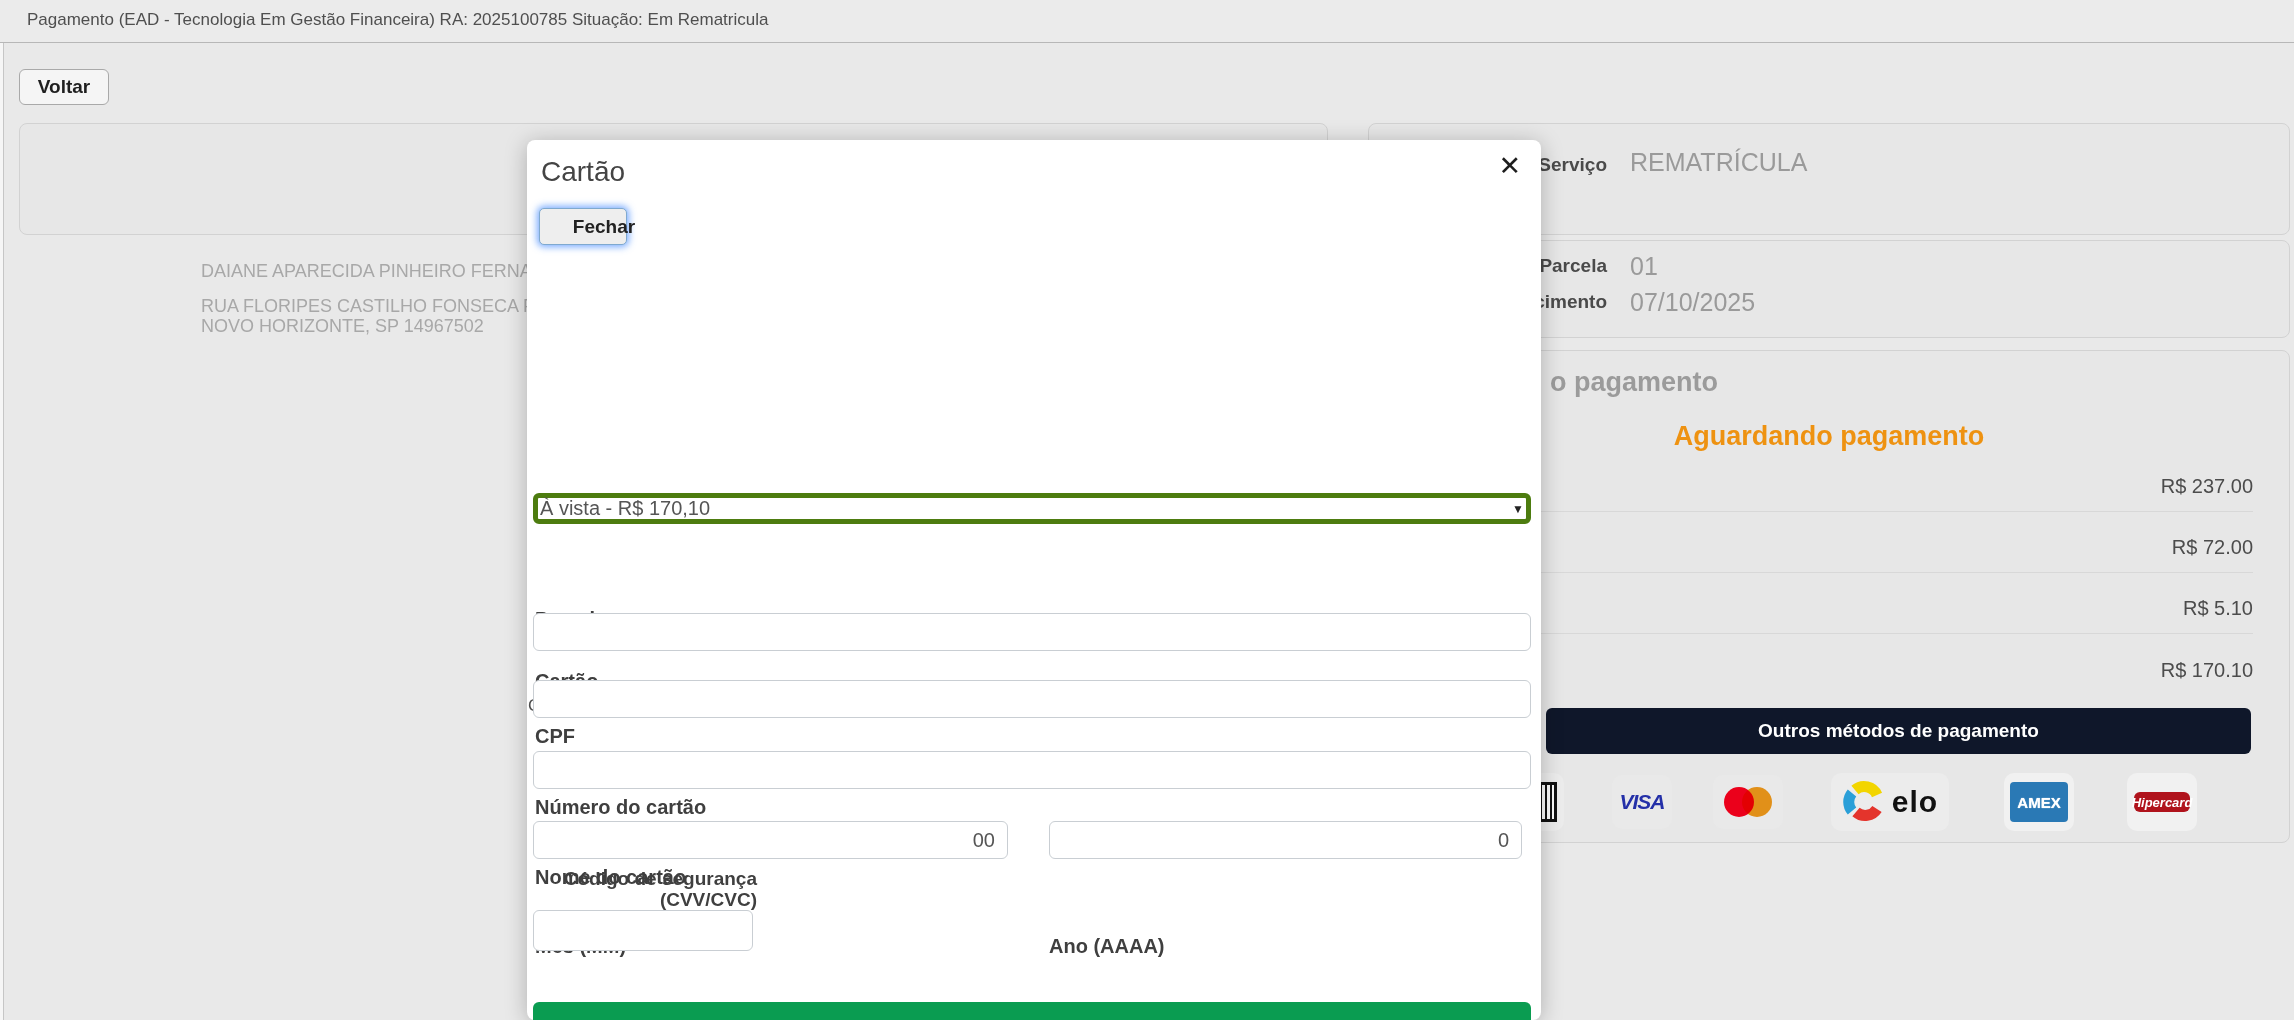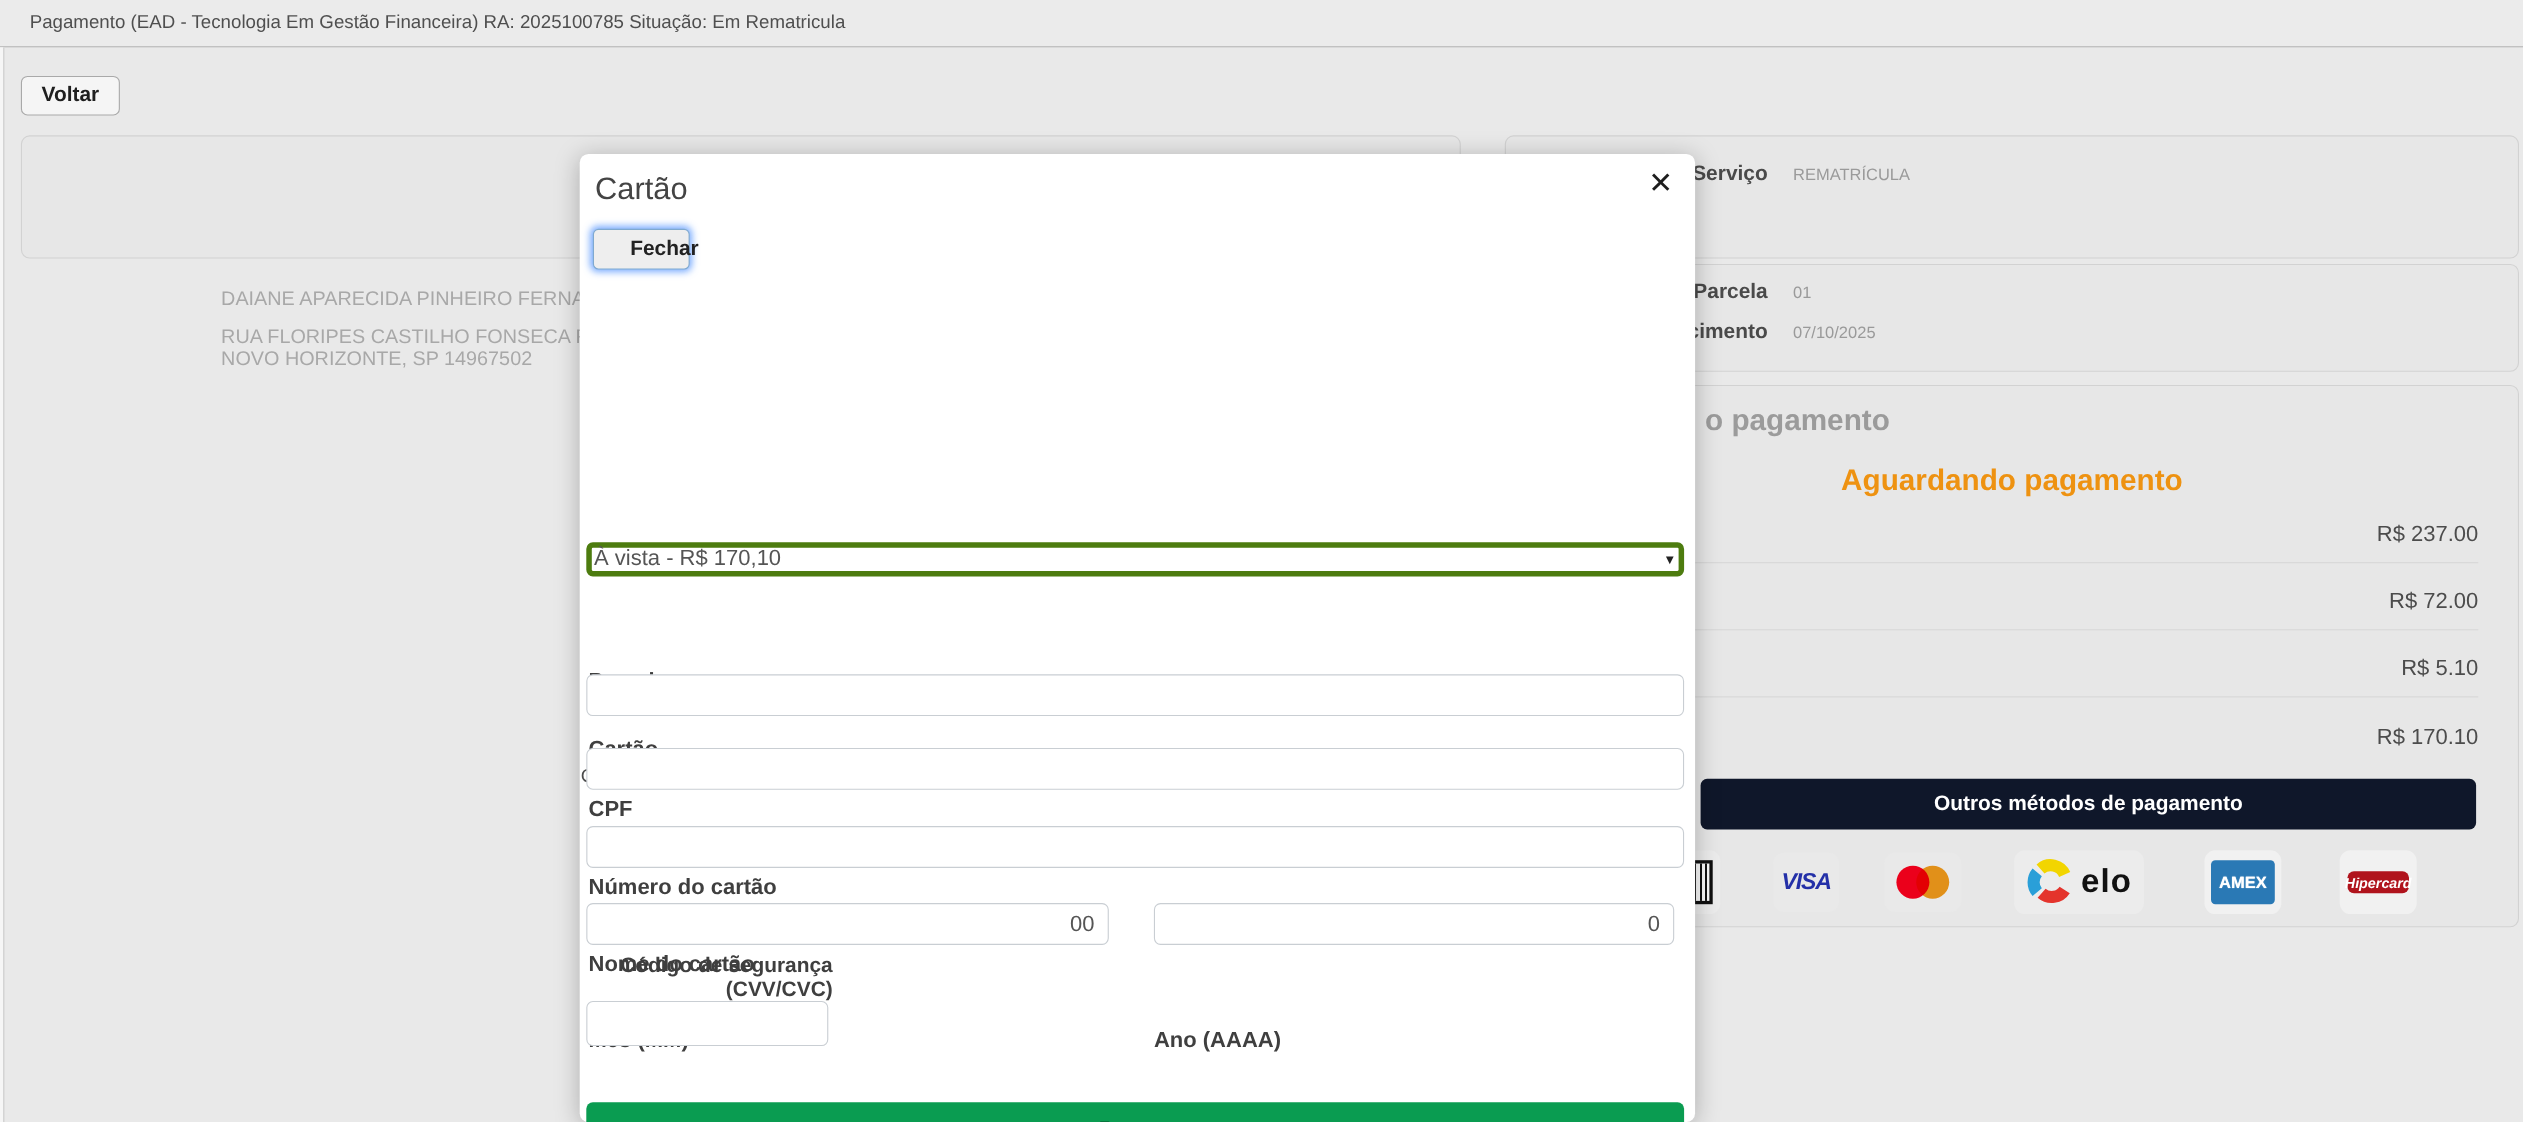--- a/index.html
+++ b/index.html
@@ -24,21 +24,21 @@
   .stu-addr1{left:181px;top:172px;font-size:18px;color:#a8a8a8;white-space:nowrap;}
   .stu-addr2{left:181px;top:192px;font-size:18px;color:#a8a8a8;}
 
   
   .r-card1{left:1368px;top:123px;width:922px;height:112px;}
   .r-card2{left:1368px;top:240px;width:922px;height:98px;}
   .r-card3{left:1368px;top:350px;width:922px;height:493px;position:absolute;}
 
   .info-row{display:flex;align-items:baseline;}
   .info-label{width:238px;text-align:right;font-size:19px;font-weight:bold;color:#4a4a4a;}
-  .info-value{padding-left:23px;font-size:15px;color:#9a9a9a;}
+  .info-value{padding-left:23px;font-size:25px;color:#9a9a9a;}
 
   .pay-heading{left:181px;top:16px;font-size:27px;font-weight:bold;color:#9b9b9b;white-space:nowrap;}
   .pay-status{left:0;top:70px;width:100%;text-align:center;font-size:27px;font-weight:bold;}
 
   .amount-rows{left:20px;top:100px;width:864px;}
   .amount-row{height:61px;display:flex;align-items:flex-end;justify-content:flex-end;padding-bottom:13px;box-sizing:border-box;
     font-size:20px;color:#4c4c4c;}
   .amount-row.bb{border-bottom:1px solid #d8d8d8;}
 
   .btn-other{left:177px;top:357px;width:705px;height:46px;border:none;border-radius:6px;color:#fff;font-weight:bold;font-size:19px;

